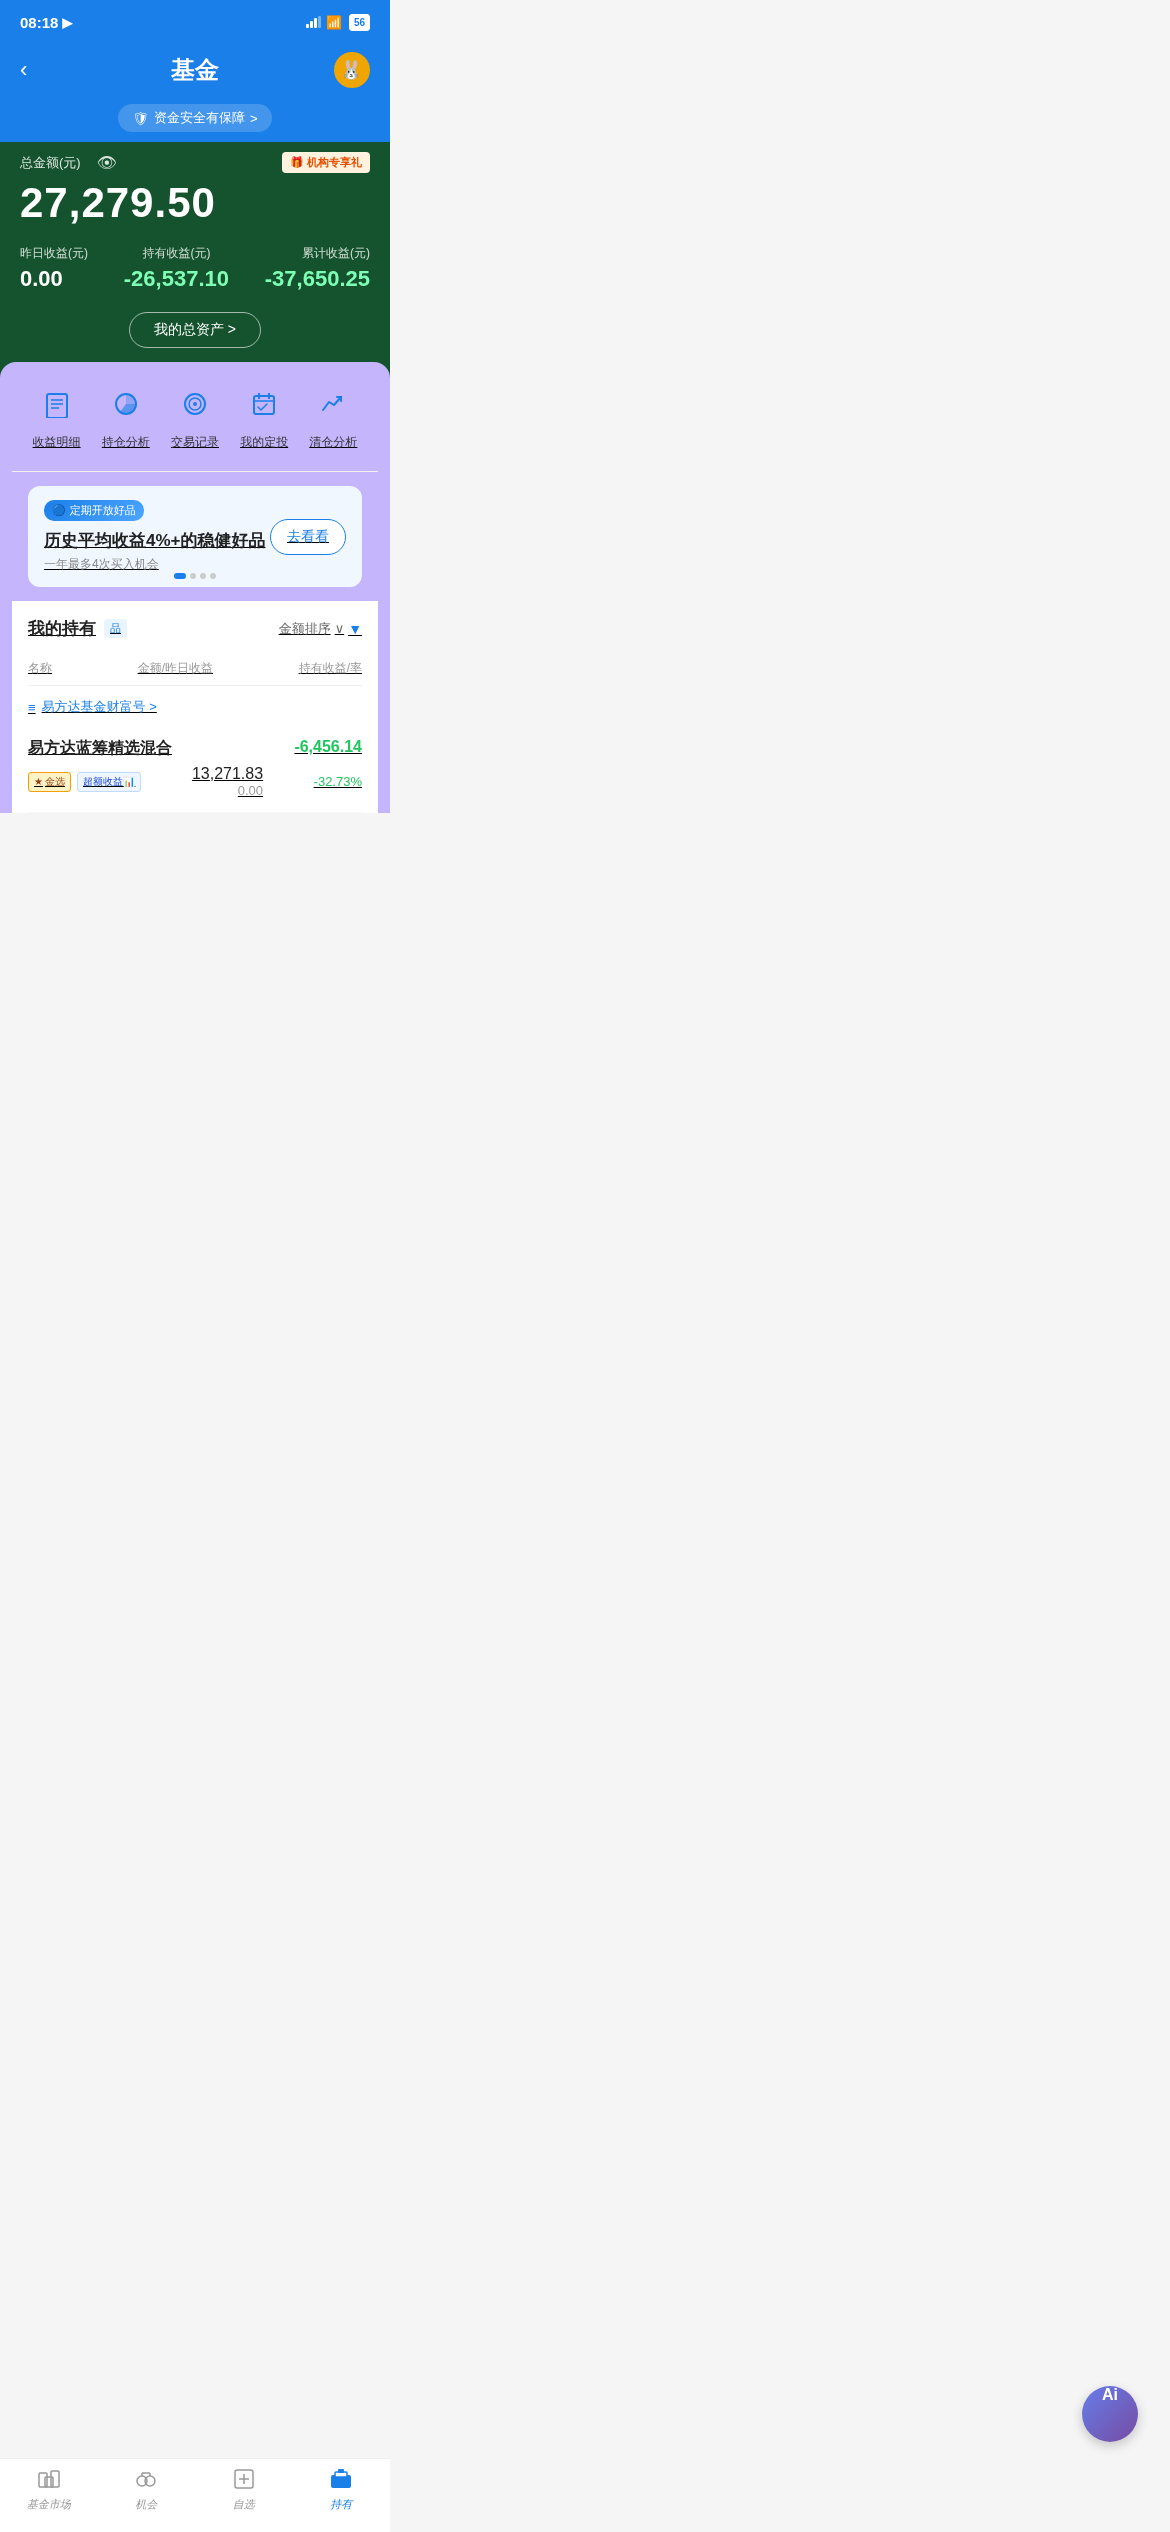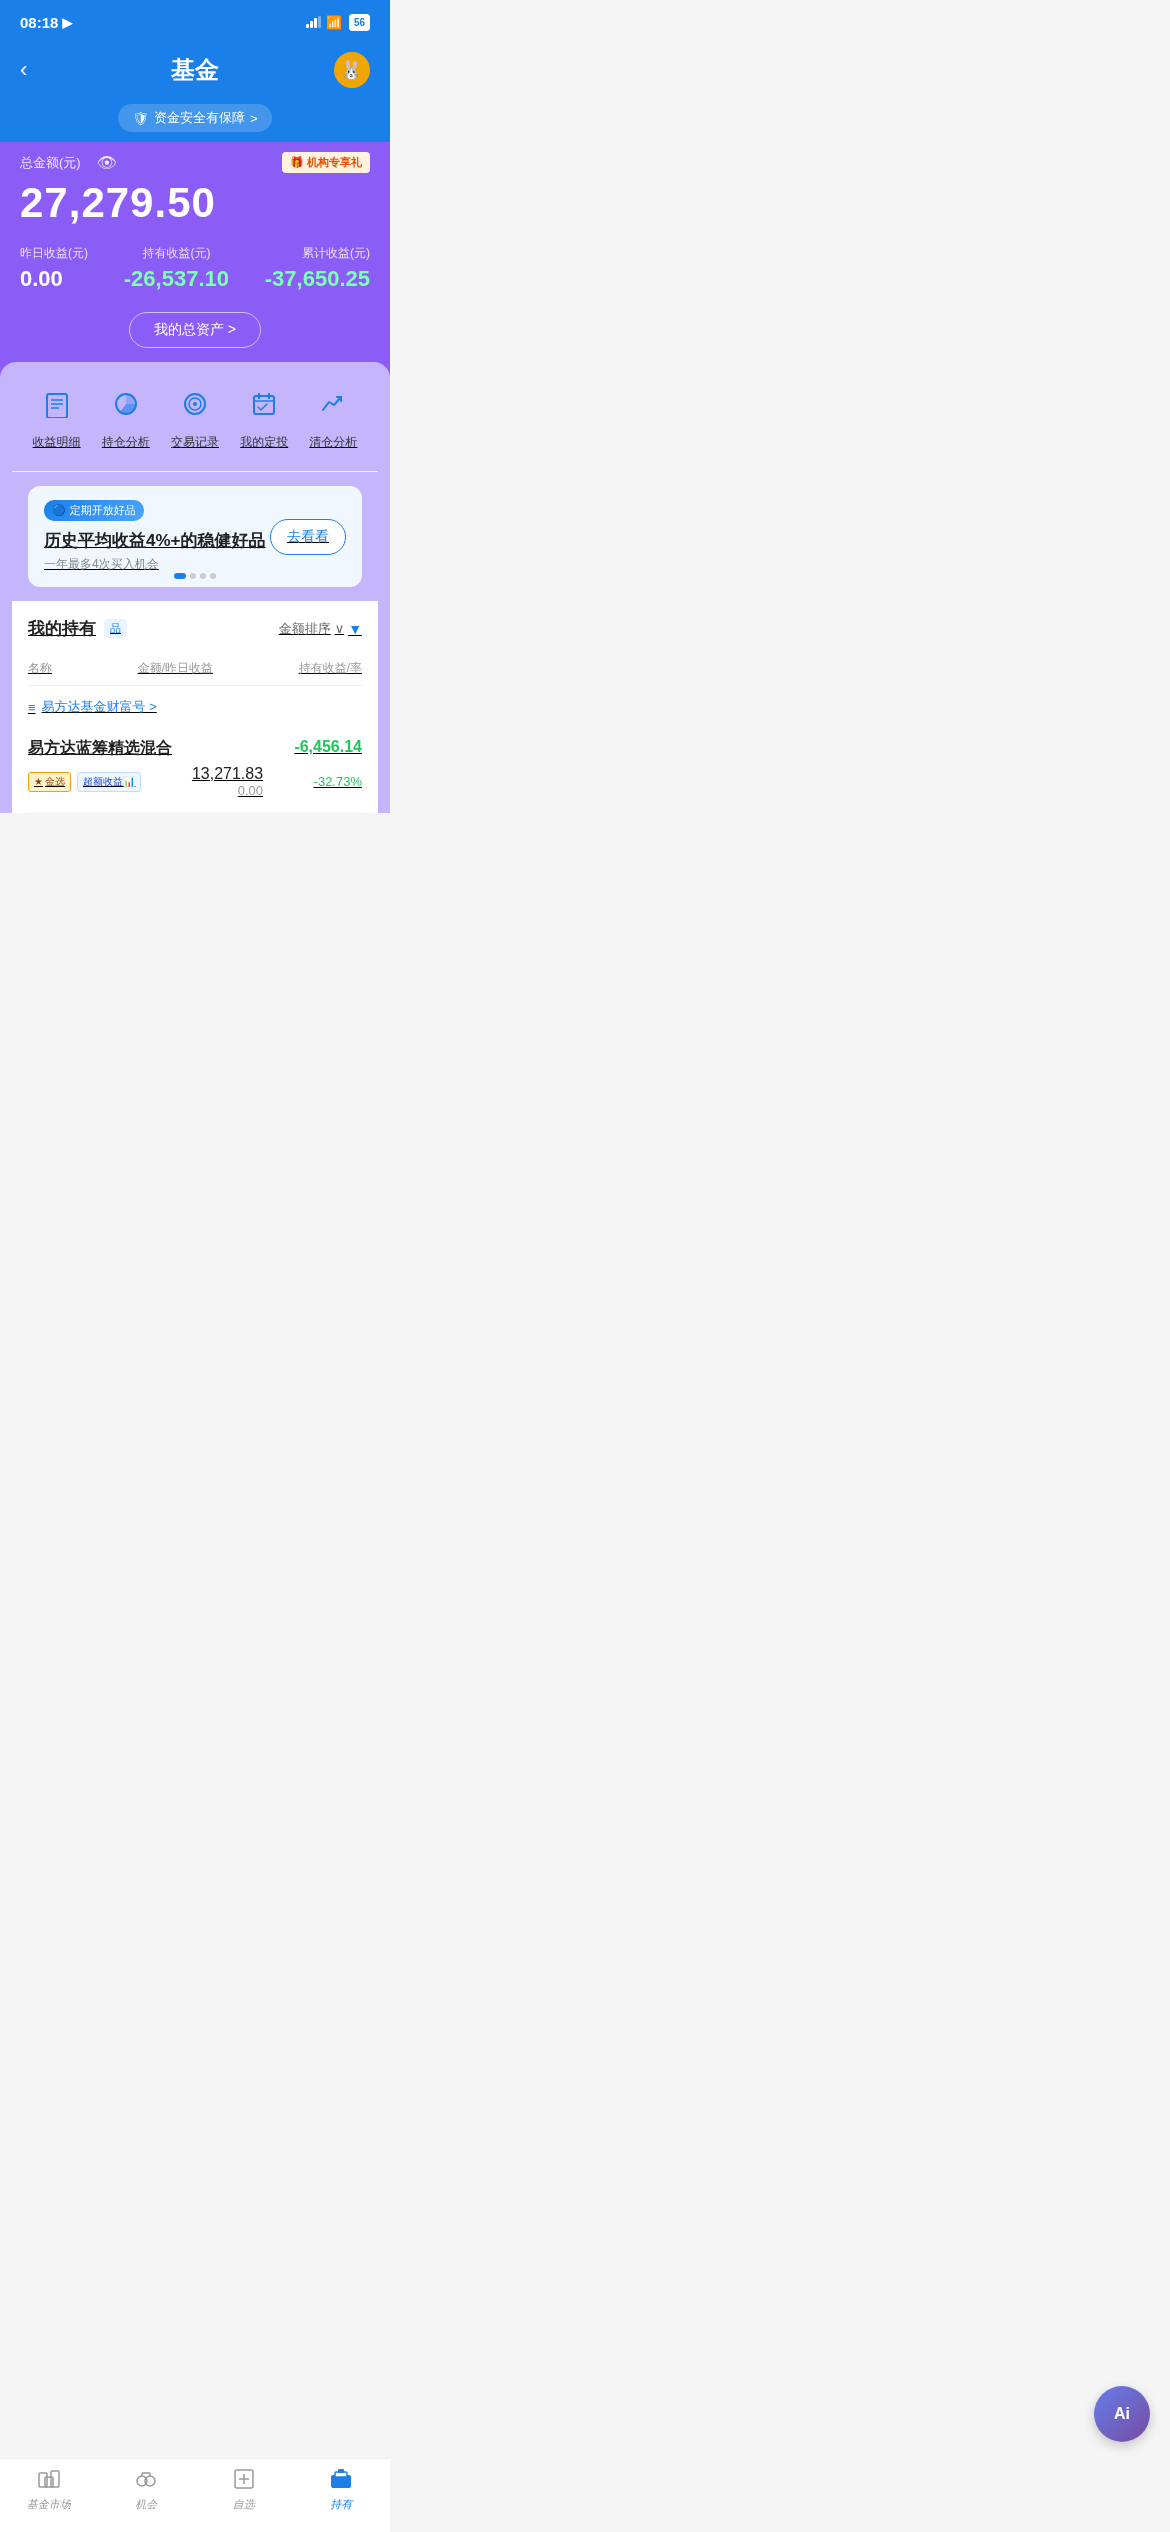--- a/index.html
+++ b/index.html
@@ -95,21 +95,21 @@
       align-items: center;
       gap: 5px;
       cursor: pointer;
     }
     .security-shield {
       font-size: 13px;
     }
 
     
     .balance-section {
-      background: #8b5cf6;
+      background: #14532d;
       padding: 10px 20px 30px;
       color: white;
       position: relative;
     }
     .balance-label-row {
       display: flex;
       align-items: center;
       justify-content: space-between;
       margin-bottom: 6px;
     }
@@ -440,27 +440,27 @@
     .nav-label {
       font-size: 11px;
       color: #999;
     }
     .nav-label.active { color: #1a7fe8; }
 
     
     .ai-fab {
       position: fixed;
       bottom: 90px;
-      right: 20px;
+      right: 32px;
       width: 56px;
       height: 56px;
       background: linear-gradient(135deg, #667eea 0%, #764ba2 100%);
       border-radius: 50%;
       display: flex;
-      align-items: center;
+      align-items: flex-start;
       justify-content: center;
       color: white;
       font-size: 16px;
       font-weight: 700;
       cursor: pointer;
       box-shadow: 0 4px 12px rgba(0,0,0,0.2);
     }
 
     .main-scroll {
       padding-bottom: 80px;

